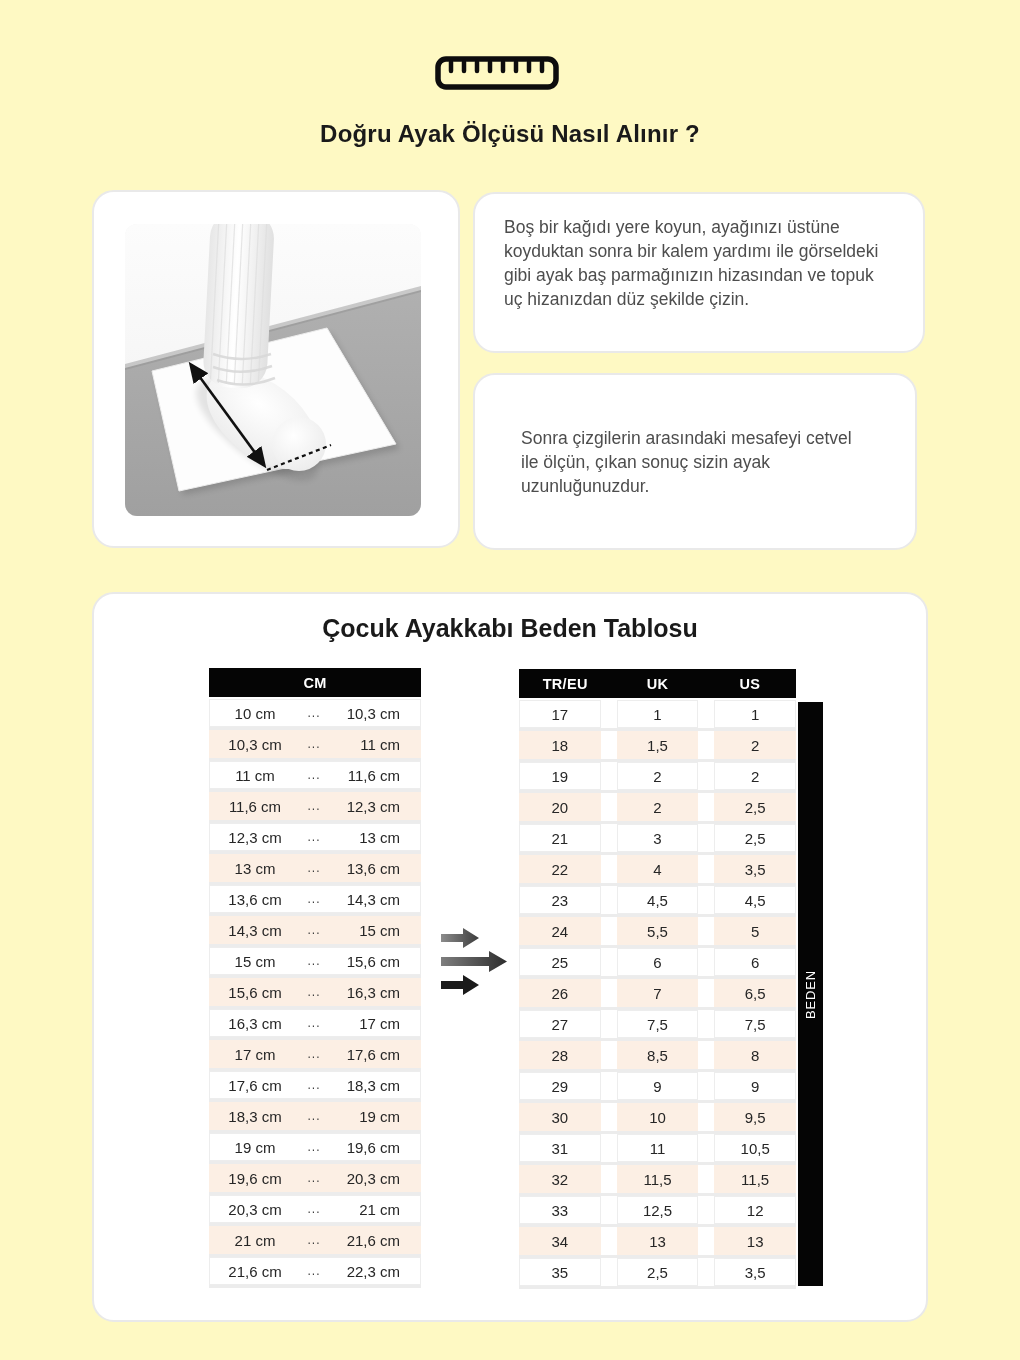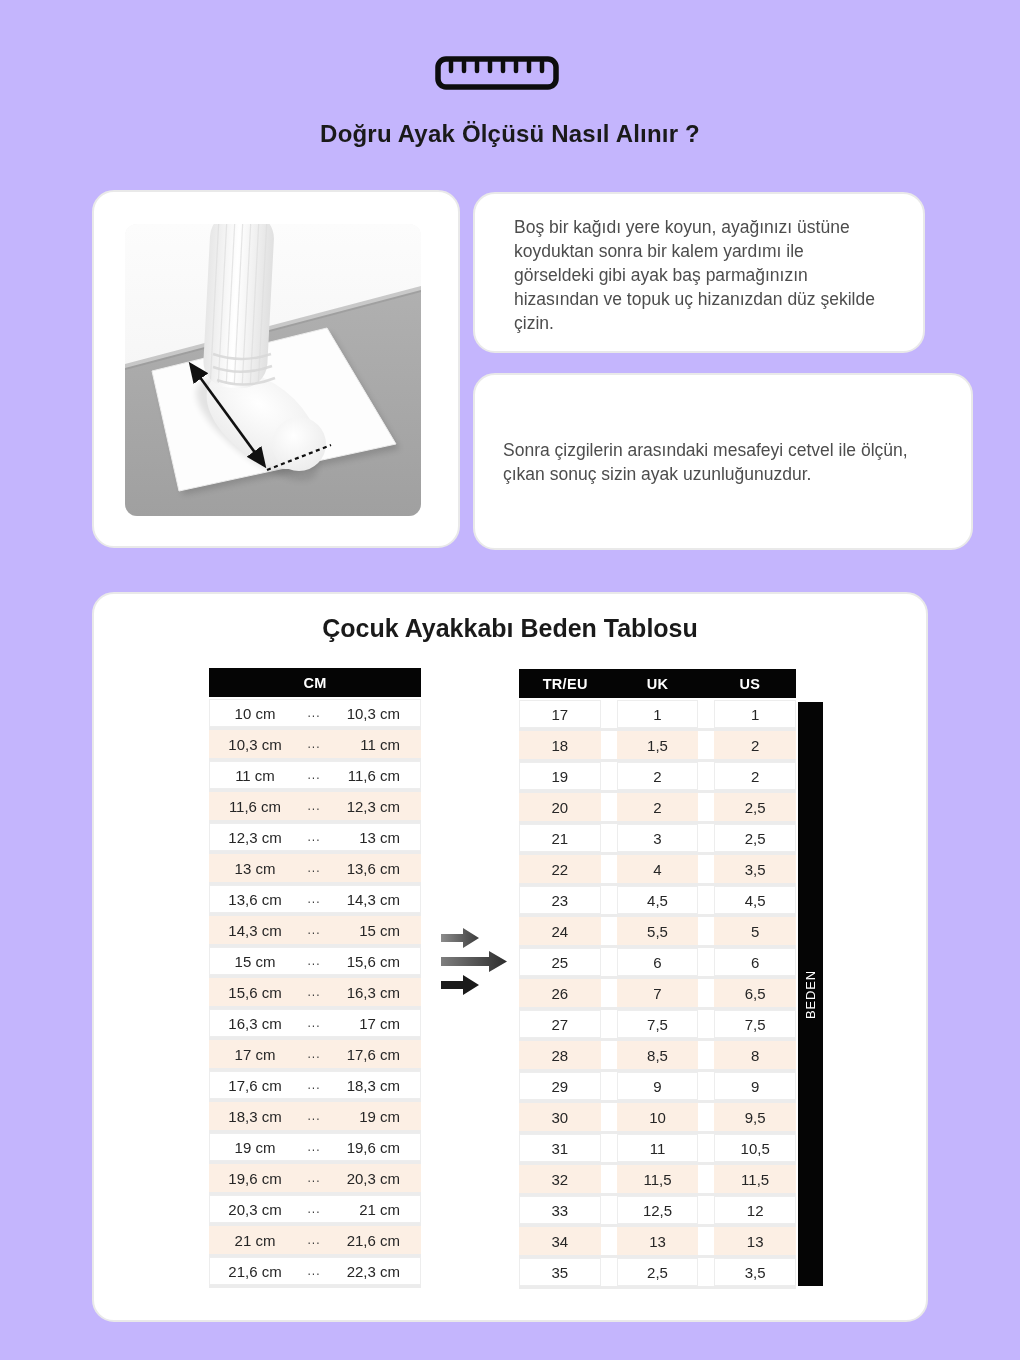--- a/index.html
+++ b/index.html
@@ -1,17 +1,17 @@
 <!DOCTYPE html>
 <html style="--row-alt: #fcefe4; --header-bg: #050505; --header-fg: #ffffff;"><head>
 <meta charset="utf-8">
 <style>
   html,body{margin:0;padding:0;background:#ffffff;}
   .page{
-    position:relative;width:1020px;height:1360px;background:#c4b5fd;overflow:hidden;
+    position:relative;width:1020px;height:1360px;background:#fef9c3;overflow:hidden;
     font-family:"Liberation Sans","DejaVu Sans",sans-serif;color:#1c1c1c;
   }
   .abs{position:absolute;}
   .card{background:#fff;border:2px solid #e9e9e9;border-radius:22px;box-sizing:border-box;}
   .page-title{
     left:0;top:120px;width:100%;text-align:center;
     font-size:24px;font-weight:bold;color:#1a1a1a;letter-spacing:.2px;
   }
   .section-title{
     left:0;top:20px;width:100%;text-align:center;
@@ -139,25 +139,25 @@
         </g>
 
         <g>
           <line x1="66" y1="141" x2="139" y2="241" stroke="#111" stroke-width="2.6" marker-start="url(#ahs)" marker-end="url(#ah)"></line>
           <line x1="142" y1="246" x2="206" y2="221" stroke="#111" stroke-width="2.2" stroke-dasharray="4 3.5"></line>
         </g>
       </svg>
     </div>
   </div>
 
-  <div class="abs card" style="left:473px;top:192px;width:452px;height:161px;padding:21px 39px;">
+  <div class="abs card" style="left:473px;top:192px;width:452px;height:161px;padding:21px 29px;">
     <div class="instr-text">Boş bir kağıdı yere koyun, ayağınızı üstüne koyduktan sonra bir kalem yardımı ile görseldeki gibi ayak baş parmağınızın hizasından ve topuk uç hizanızdan düz şekilde çizin.</div>
   </div>
 
-  <div class="abs card" style="left:473px;top:373px;width:500px;height:177px;padding:0 28px;display:flex;align-items:center;">
+  <div class="abs card" style="left:473px;top:373px;width:444px;height:177px;padding:0 46px;display:flex;align-items:center;">
     <div class="instr-text">Sonra çizgilerin arasındaki mesafeyi cetvel ile ölçün, çıkan sonuç sizin ayak uzunluğunuzdur.</div>
   </div>
 
   <div class="abs card" style="left:92px;top:592px;width:836px;height:730px;">
 
     <div class="abs section-title">Çocuk Ayakkabı Beden Tablosu</div>
 
     <div class="abs" style="left:115px;top:74px;width:212px;">
       <div class="thead single">
         <span>CM</span>

